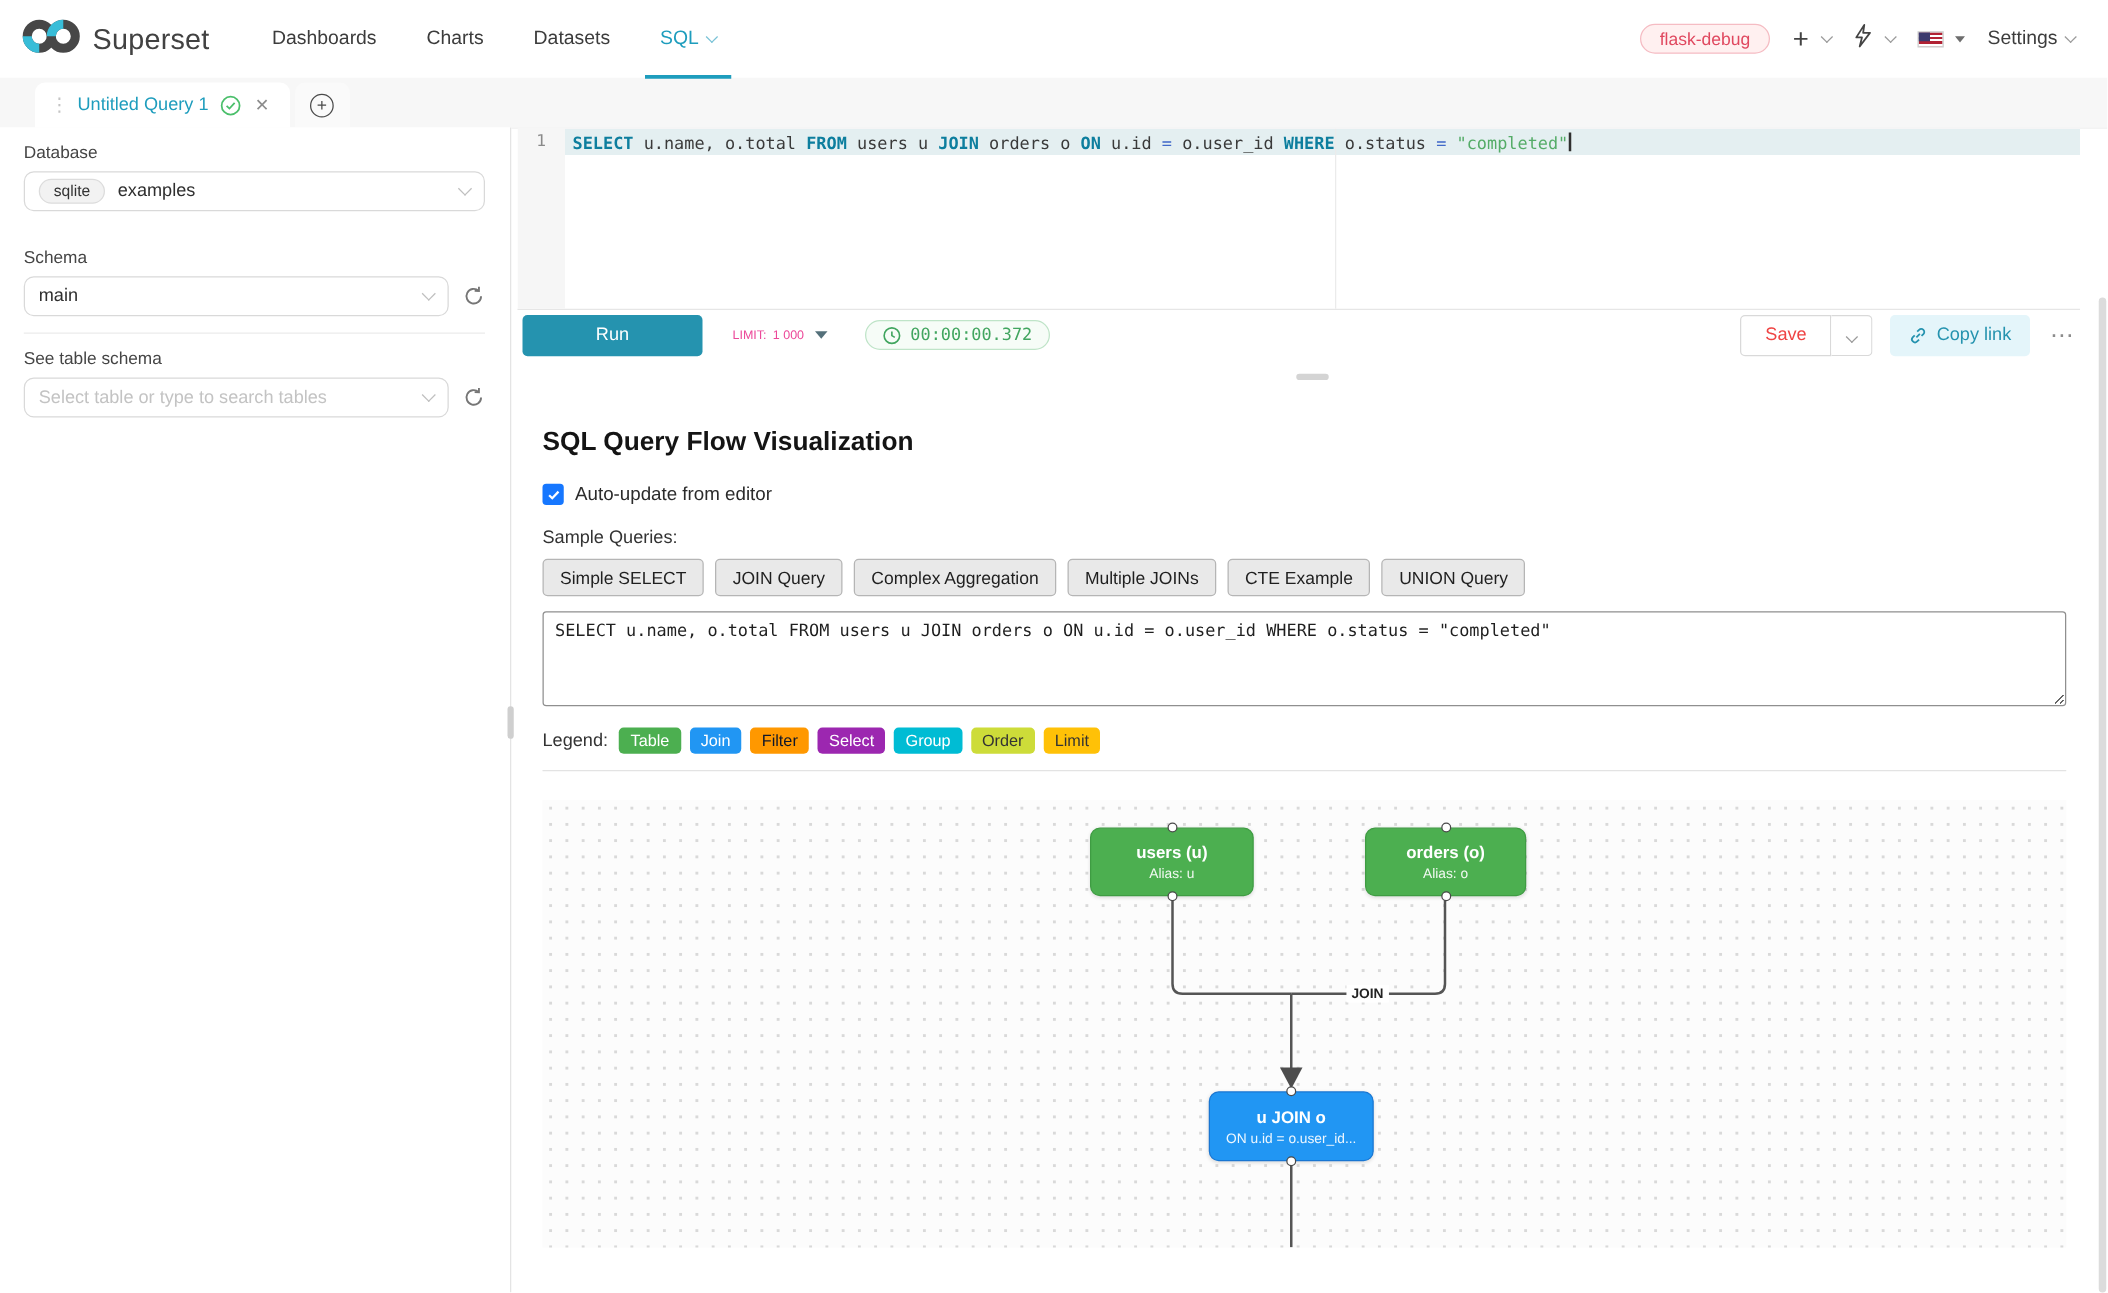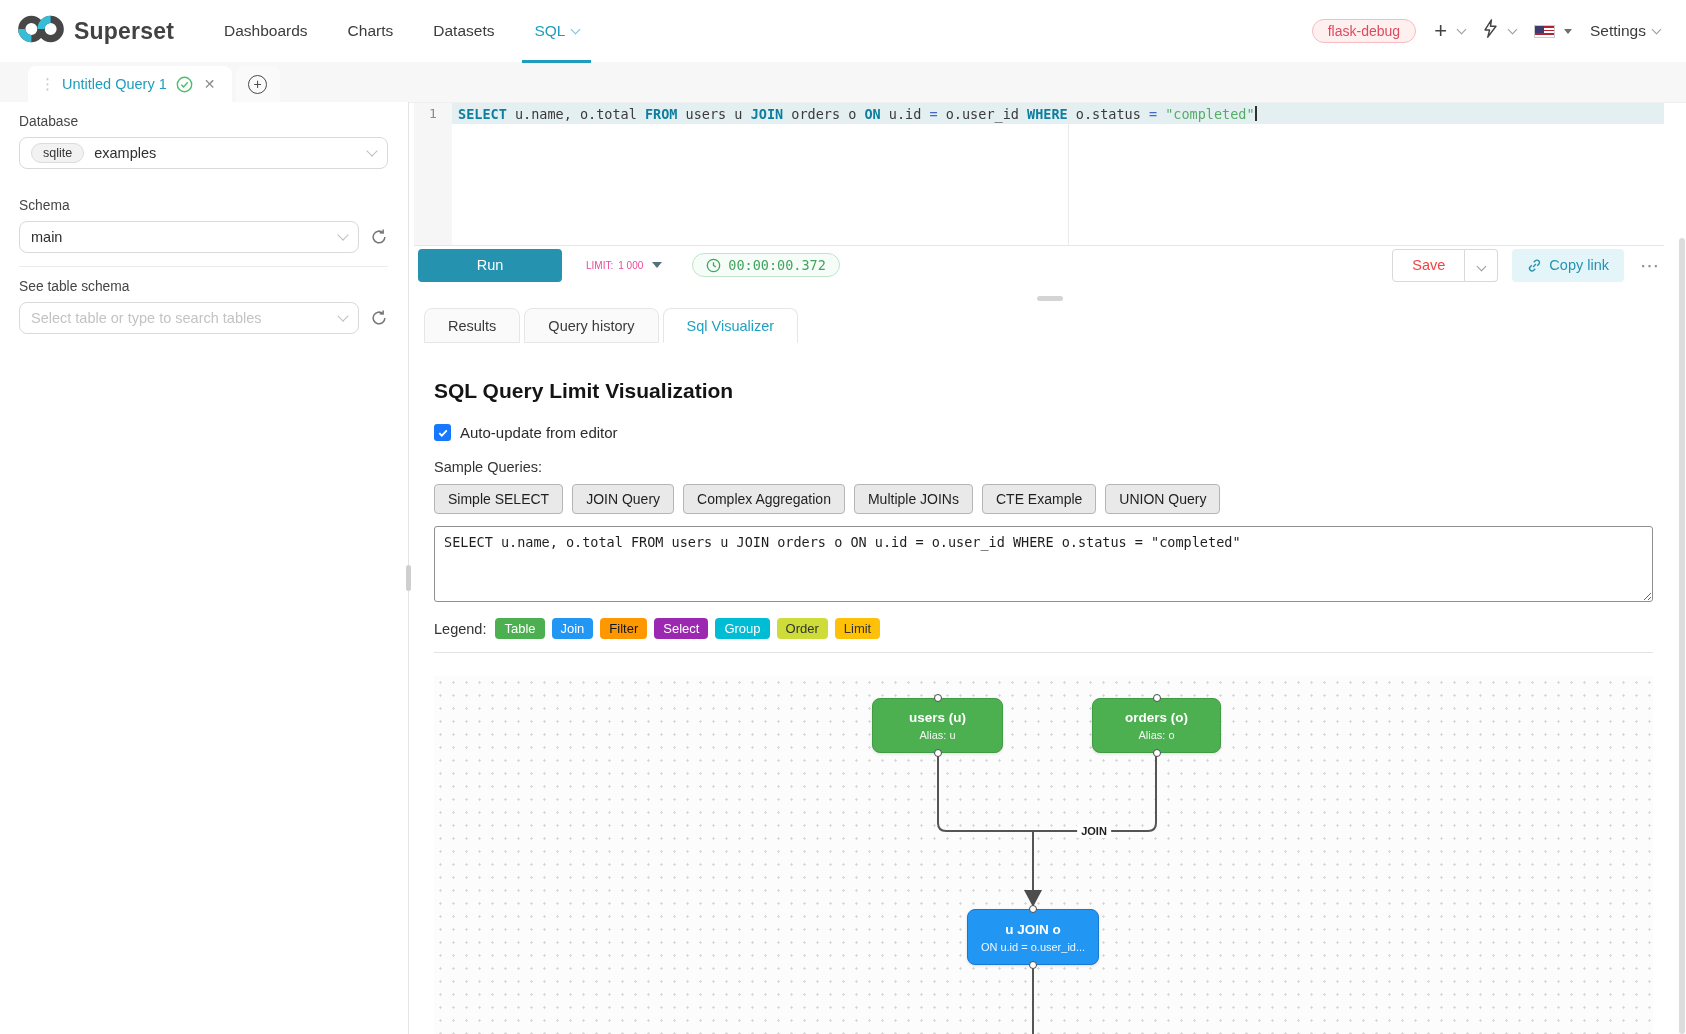--- a/index.html
+++ b/index.html
@@ -2,21 +2,21 @@
 <html><head>
 <meta charset="utf-8">
 <style>
   * { margin:0; padding:0; box-sizing:border-box; }
   html,body { width:1686px; height:1034px; overflow:hidden; background:#fff;
     font-family:"Liberation Sans", sans-serif; color:#333; }
 
   
   .navbar { height:62px; display:flex; align-items:center; padding:0 26px 0 16px; background:#fff; position:relative; }
   .brand { display:flex; align-items:center; gap:8px; margin-right:30px; }
-  .brand-name { font-size:23px; font-weight:bold; color:#424242; letter-spacing:.2px; }
+  .brand-name { font-size:23px; font-weight:normal; color:#424242; letter-spacing:.2px; }
   .nav-items { display:flex; align-items:center; height:100%; }
   .nav-item { padding:0 20px; font-size:15.5px; color:#3c3c3c; height:100%; display:flex; align-items:center; cursor:pointer; position:relative; }
   .nav-item.active { color:#1e9dbd; }
   .nav-item.active::after { content:""; position:absolute; left:8px; right:8px; bottom:-1px; height:3px; background:#1e9dbd; }
   .chev { display:inline-block; width:7px; height:7px; border-right:1.7px solid #9a9a9a; border-bottom:1.7px solid #9a9a9a; transform:rotate(45deg); margin-left:7px; margin-top:-4px; }
   .nav-item.active .chev { border-color:#79c2d6; }
   .navbar-right { margin-left:auto; display:flex; align-items:center; gap:18px; }
   .env-badge { font-size:14px; color:#e0485f; background:#fff0f0; border:1px solid #f5bcc3; border-radius:13px; padding:3px 15px; }
   .icon-group { display:flex; align-items:center; gap:4px; cursor:pointer; }
   .plus-glyph { font-size:22px; color:#434343; font-weight:400; line-height:1; }
@@ -279,29 +279,24 @@
               <path d="M8.8 11.4 l-1.6 1.6 a2.6 2.6 0 0 1 -3.7-3.7 l1.6-1.6" stroke="#2593af" stroke-width="1.5" fill="none"></path>
             </svg>
         </span>
         <span>Copy link</span>
       </button>
       <span class="more-btn">⋯</span>
     </div>
 
     <div class="drag-pill"></div>
 
-    <div class="rtabs">
-      <div class="rtab">Results</div>
-      <div class="rtab">Query history</div>
-      <div class="rtab active">Sql Visualizer</div>
-    </div>
 
     <div class="content">
       <div class="content-inner">
-        <h2 class="viz-title">SQL Query Limit Visualization</h2>
+        <h2 class="viz-title">SQL Query Flow Visualization</h2>
 
         <div class="checkbox-row">
           <span class="checkbox">
             <svg width="12" height="12" viewBox="0 0 12 12">
                 <path d="M2.3 6.2 L4.8 8.6 L9.8 3.3" fill="none" stroke="#fff" stroke-width="1.8"></path>
               </svg>
           </span>
           <span class="checkbox-label">Auto-update from editor</span>
         </div>
 

